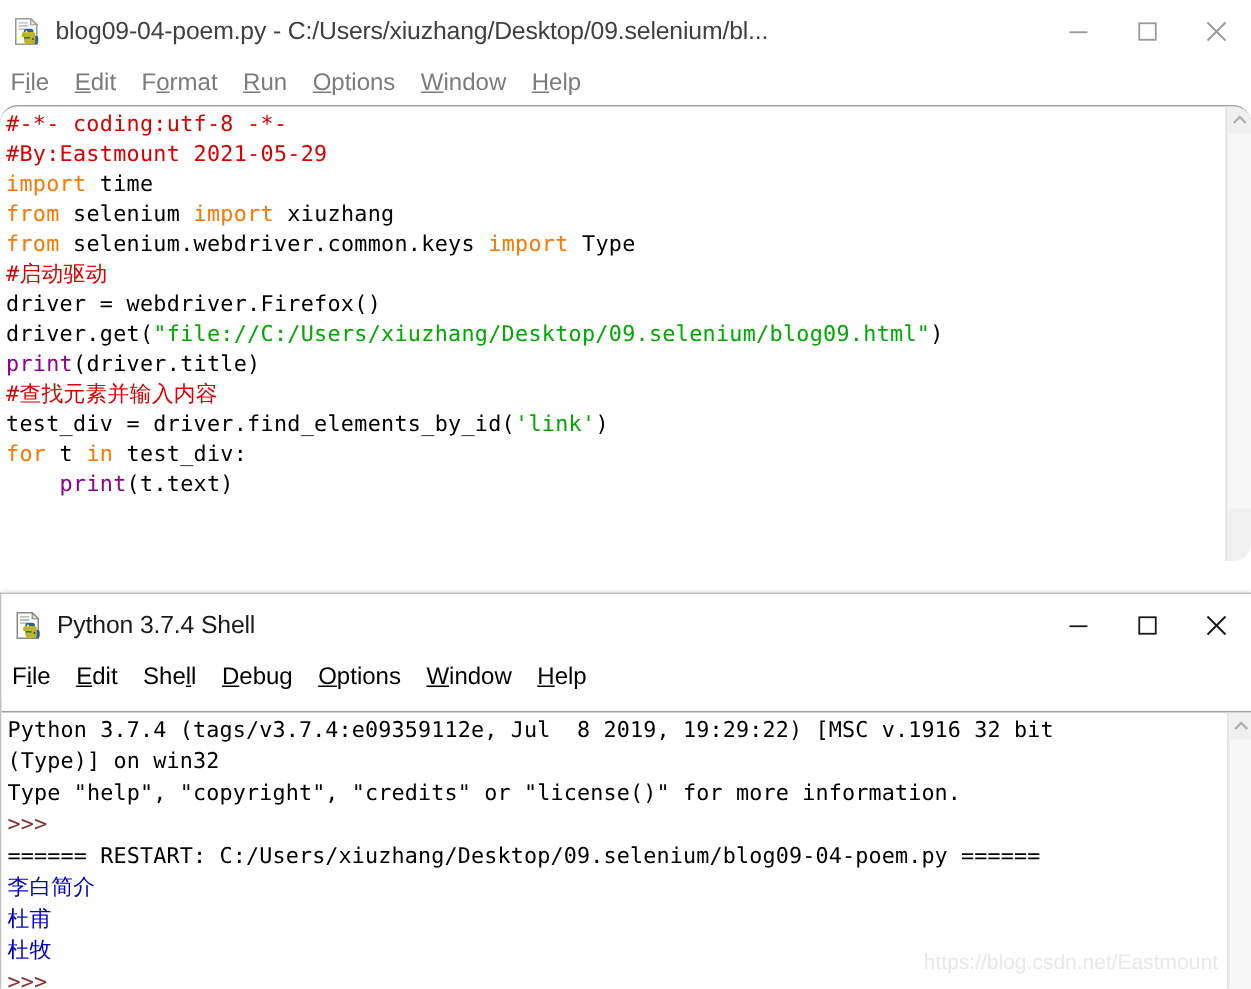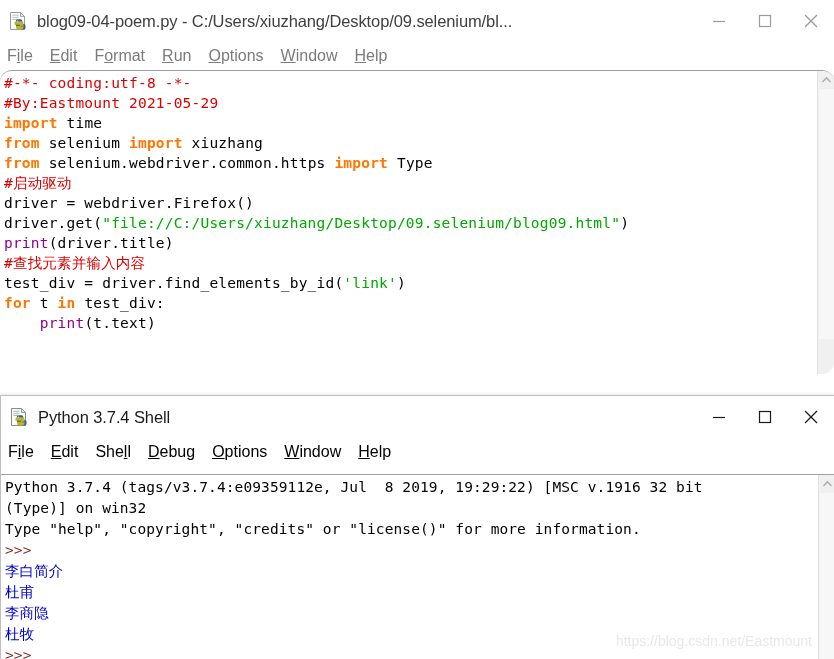--- a/index.html
+++ b/index.html
@@ -91,21 +91,21 @@
   .code-line {
     font-size: 14.5px;
     line-height: 20px;
     white-space: pre;
     padding-left: 4px;
     letter-spacing: 0.2px;
   }
 
   
   .c-comment  { color: #dd0000; }
-  .c-keyword  { color: #ff7700; font-weight: bold; }
+  .c-keyword  { color: #ff7700; }
   .c-string   { color: #00aa00; }
   .c-builtin  { color: #900090; }
   .c-plain    { color: #000000; }
   .c-prompt   { color: #8b3030; }
   .c-stdout   { color: #0000cc; }
 
   
   .vscroll {
     position: absolute;
     top: 0;
@@ -244,21 +244,21 @@
       <div class="menu-item menu-inactive"><u>W</u>indow</div>
       <div class="menu-item menu-inactive"><u>H</u>elp</div>
     </div>
 
   <div class="textarea" id="editor-textarea">
     <div id="editor-body">
         <div class="code-line"><span class="c-comment">#-*- coding:utf-8 -*-</span></div>
         <div class="code-line"><span class="c-comment">#By:Eastmount 2021-05-29</span></div>
         <div class="code-line"><span class="c-keyword">import</span><span class="c-plain"> time</span></div>
         <div class="code-line"><span class="c-keyword">from</span><span class="c-plain"> selenium </span><span class="c-keyword">import</span><span class="c-plain"> xiuzhang</span></div>
-        <div class="code-line"><span class="c-keyword">from</span><span class="c-plain"> selenium.webdriver.common.https </span><span class="c-keyword">import</span><span class="c-plain"> Type</span></div>
+        <div class="code-line"><span class="c-keyword">from</span><span class="c-plain"> selenium.webdriver.common.keys </span><span class="c-keyword">import</span><span class="c-plain"> Type</span></div>
         <div class="code-line"><span class="c-plain"></span></div>
         <div class="code-line"><span class="c-comment">#启动驱动</span></div>
         <div class="code-line"><span class="c-plain">driver = webdriver.Firefox()</span></div>
         <div class="code-line"><span class="c-plain">driver.get(</span><span class="c-string">"file://C:/Users/xiuzhang/Desktop/09.selenium/blog09.html"</span><span class="c-plain">)</span></div>
         <div class="code-line"><span class="c-builtin">print</span><span class="c-plain">(driver.title)</span></div>
         <div class="code-line"><span class="c-plain"></span></div>
         <div class="code-line"><span class="c-comment">#查找元素并输入内容</span></div>
         <div class="code-line"><span class="c-plain">test_div = driver.find_elements_by_id(</span><span class="c-string">'link'</span><span class="c-plain">)</span></div>
         <div class="code-line"><span class="c-keyword">for</span><span class="c-plain"> t </span><span class="c-keyword">in</span><span class="c-plain"> test_div:</span></div>
         <div class="code-line"><span class="c-plain">    </span><span class="c-builtin">print</span><span class="c-plain">(t.text)</span></div>
@@ -323,23 +323,23 @@
       <div class="menu-item menu-active"><u>W</u>indow</div>
       <div class="menu-item menu-active"><u>H</u>elp</div>
     </div>
 
   <div class="textarea" id="shell-textarea">
     <div id="shell-body">
         <div class="shell-line"><span class="c-plain">Python 3.7.4 (tags/v3.7.4:e09359112e, Jul  8 2019, 19:29:22) [MSC v.1916 32 bit</span></div>
         <div class="shell-line"><span class="c-plain">(Type)] on win32</span></div>
         <div class="shell-line"><span class="c-plain">Type "help", "copyright", "credits" or "license()" for more information.</span></div>
         <div class="shell-line"><span class="c-prompt">&gt;&gt;&gt; </span></div>
+        <div class="shell-line"><span class="c-plain">====== RESTART: C:/Users/xiuzhang/Desktop/09.selenium/blog09-04-poem.py ======</span></div>
         <div class="shell-line"><span class="c-stdout cjk">李白简介</span></div>
         <div class="shell-line"><span class="c-stdout cjk">杜甫</span></div>
-        <div class="shell-line"><span class="c-stdout cjk">李商隐</span></div>
         <div class="shell-line"><span class="c-stdout cjk">杜牧</span></div>
         <div class="shell-line"><span class="c-prompt">&gt;&gt;&gt; </span></div>
       </div>
     <div class="vscroll">
       <div class="scroll-arrow">
         <svg width="11" height="8" viewBox="0 0 11 8">
             <polyline points="1.5,6 5.5,2 9.5,6" fill="none" stroke="#b0b0b0" stroke-width="1.6"></polyline>
           </svg>
       </div>
       <div class="scroll-thumb" style="top:18px;height:170px;"></div>

